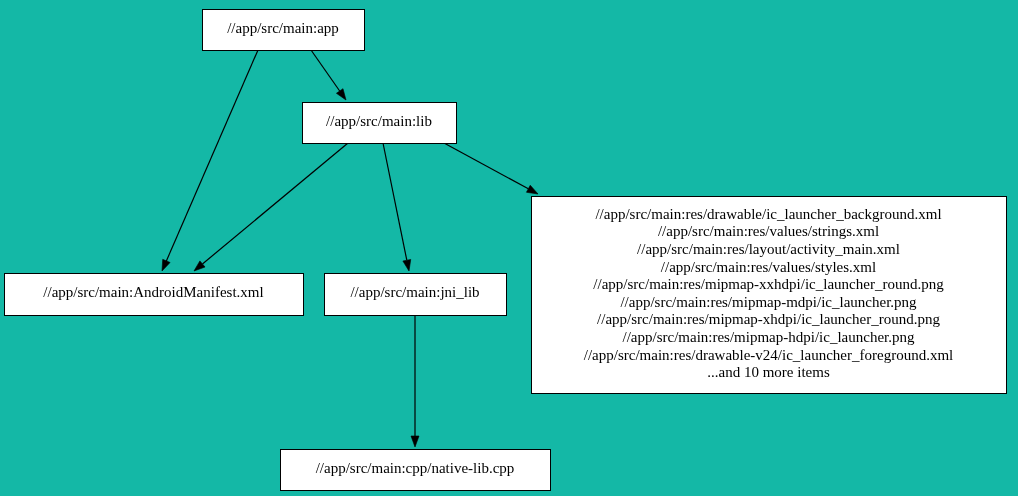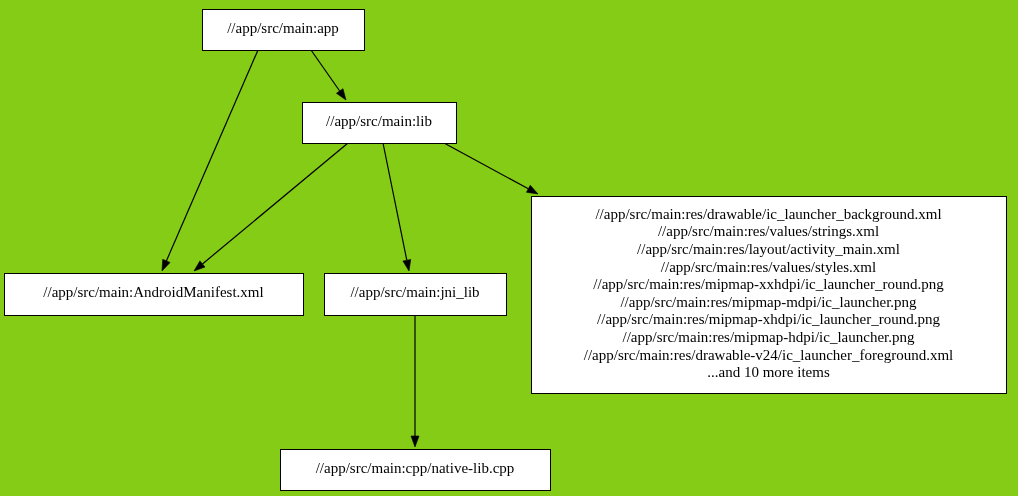--- a/index.html
+++ b/index.html
@@ -4,21 +4,21 @@
 <style>
   html, body {
     margin: 0;
     padding: 0;
     background: #ffffff;
   }
   #canvas {
     position: relative;
     width: 1018px;
     height: 496px;
-    background: #84cc16;
+    background: #14b8a6;
     overflow: hidden;
     font-family: "Liberation Serif", "DejaVu Serif", serif;
   }
   svg.graph {
     position: absolute;
     left: 0;
     top: 0;
     width: 1018px;
     height: 496px;
   }

